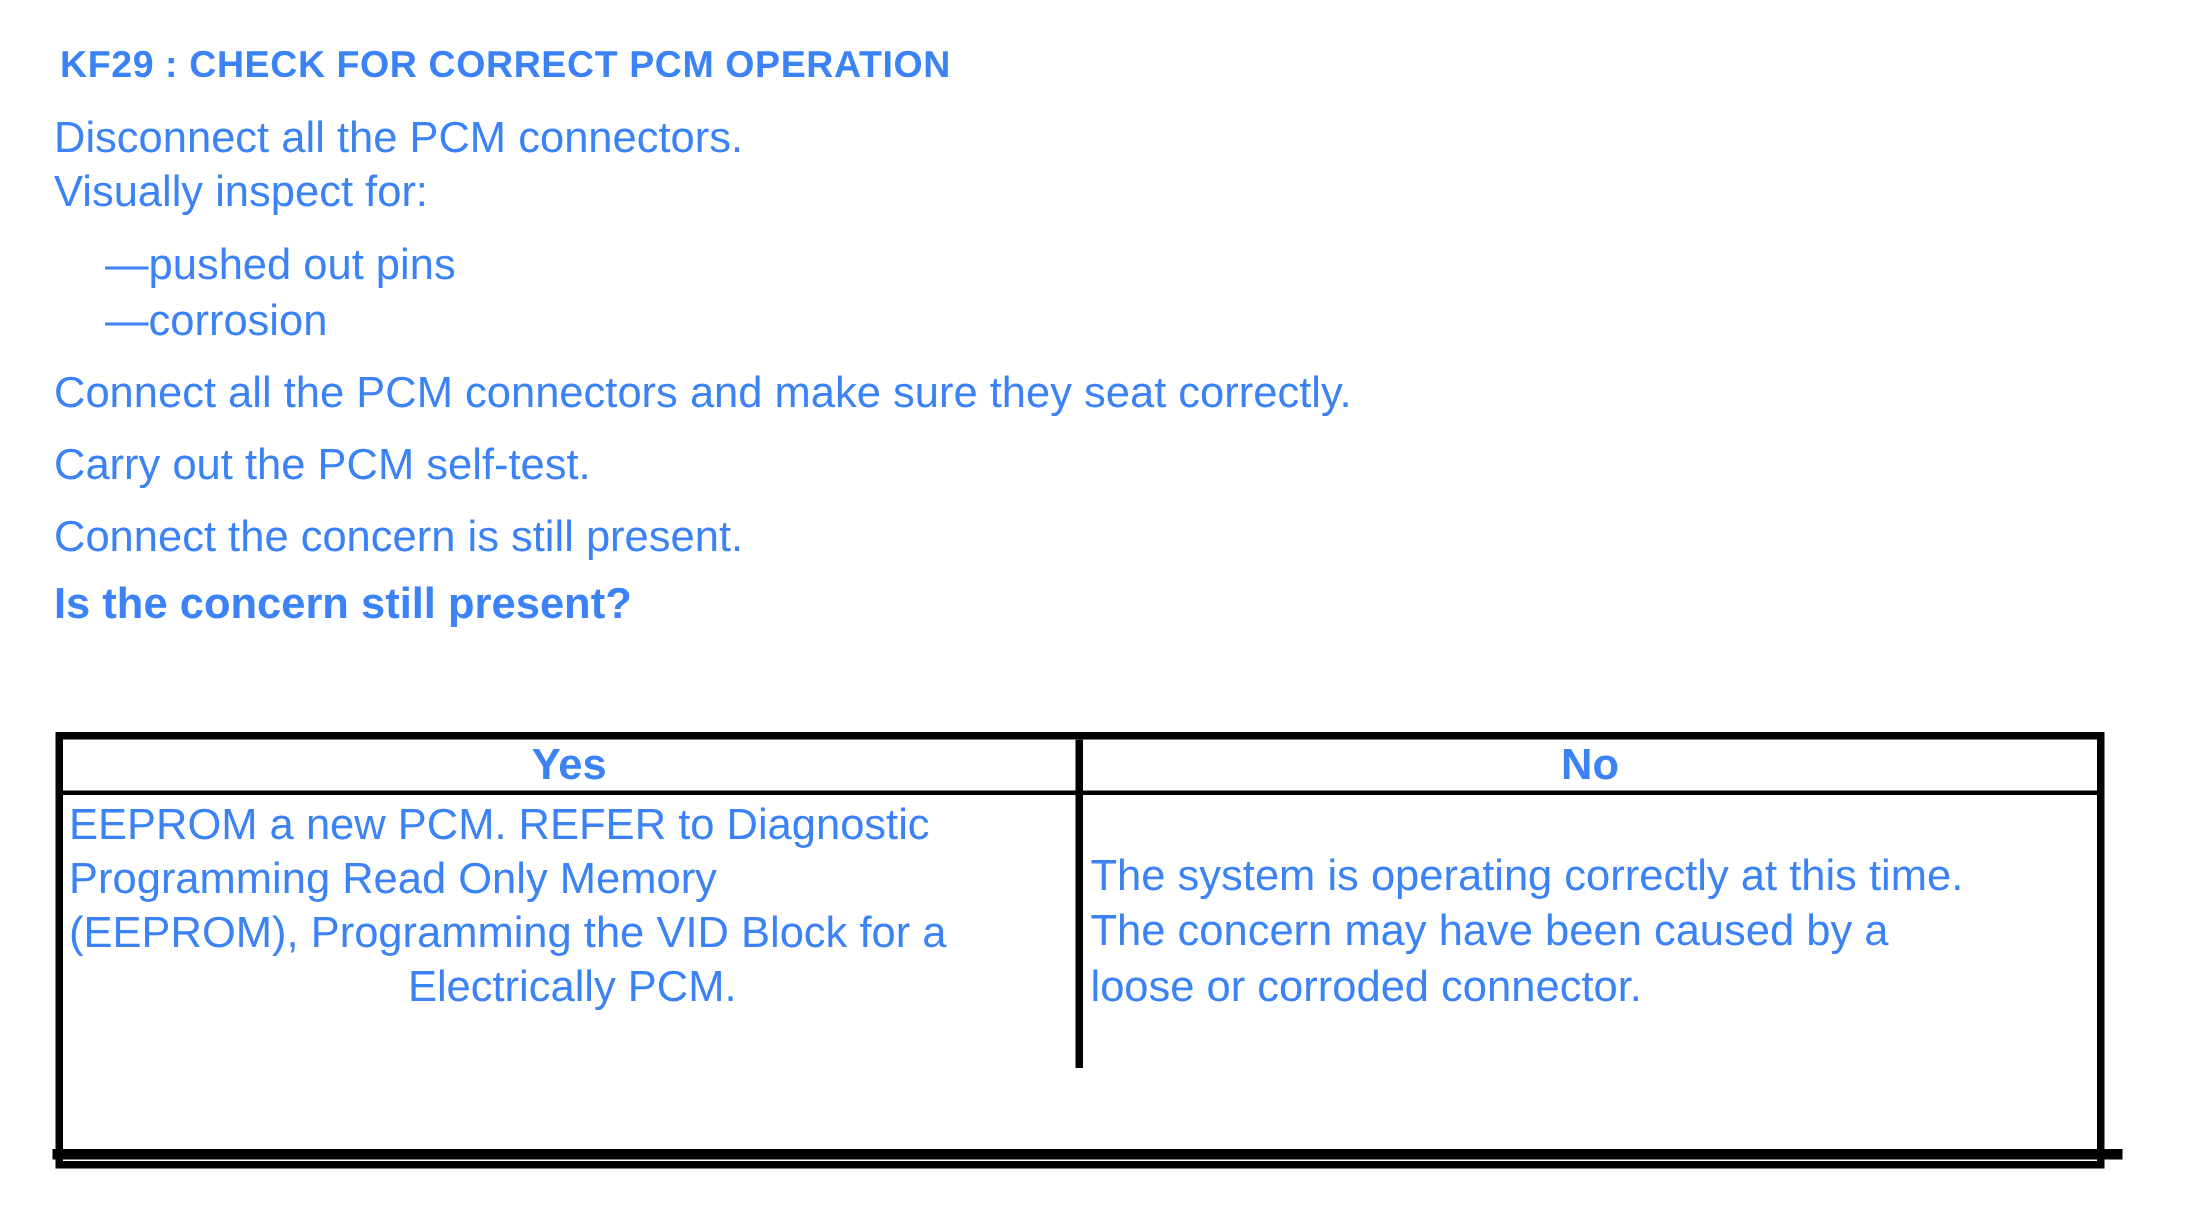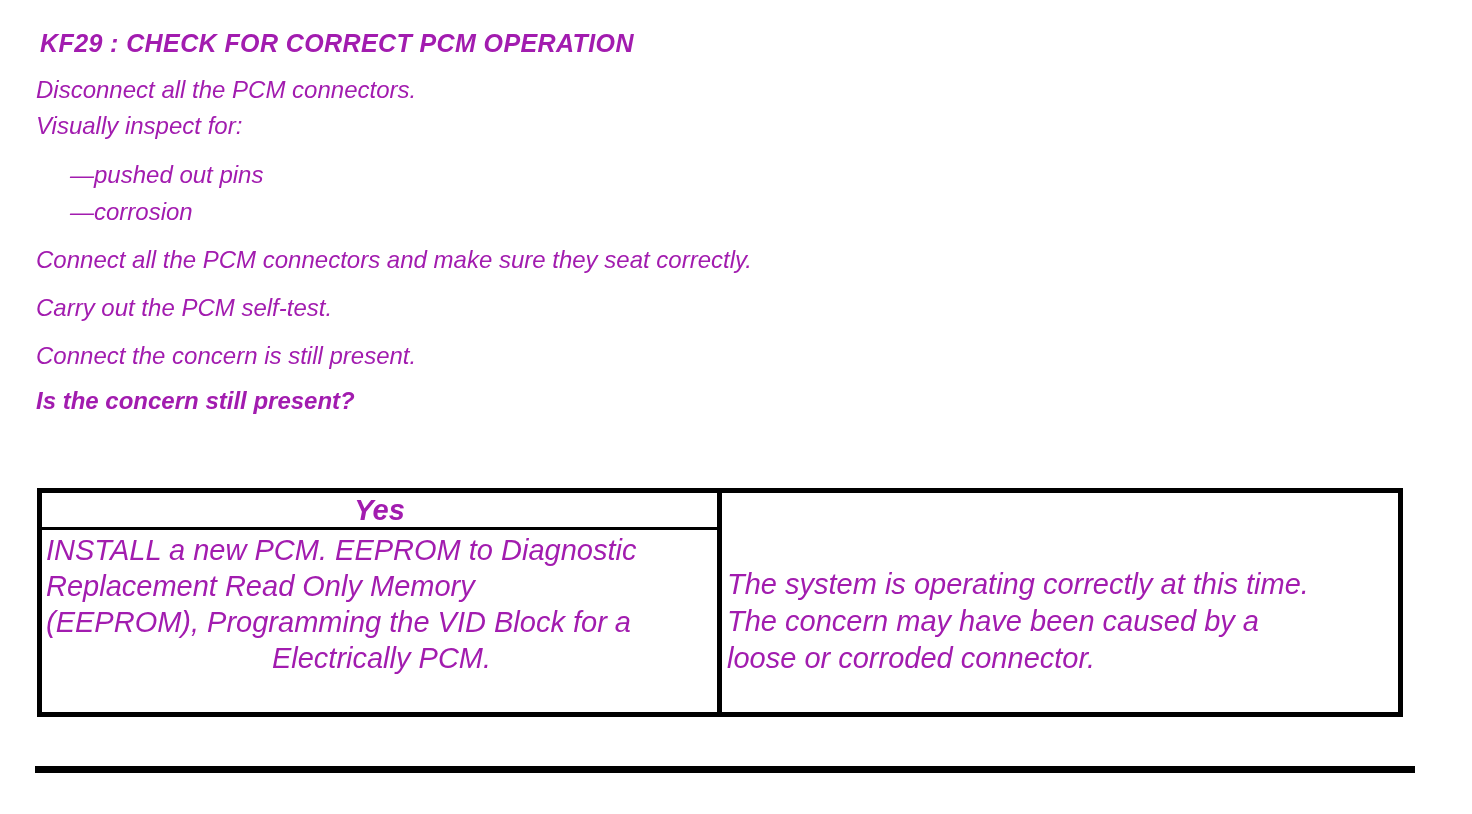--- a/index.html
+++ b/index.html
@@ -1,48 +1,47 @@
 <!DOCTYPE html>
 <html><head>
 <meta charset="utf-8">
 <style>
   html, body { margin: 0; padding: 0; background: #ffffff; }
   .page {
     position: relative;
     width: 1472px;
     height: 814px;
     background: #ffffff;
-    color: #a21caf;
+    color: #3b82f6;
     font-family: "Liberation Sans", sans-serif;
     overflow: hidden;
-    font-style: italic;
   }
   .abs { position: absolute; white-space: pre; }
 
   .heading {
     left: 40px; top: 29px;
     font-size: 25px;
     font-weight: 700;
     letter-spacing: 0.4px;
   }
 
-  .body-line { font-size: 24px; line-height: 1; }
+  .body-line { font-size: 29px; line-height: 1; }
   .p1 { left: 36px; top: 78px; }
   .p2 { left: 36px; top: 114px; }
   .li1 { left: 70px; top: 163px; }
   .li2 { left: 70px; top: 200px; }
   .p3 { left: 36px; top: 248px; }
   .p4 { left: 36px; top: 296px; }
   .p5 { left: 36px; top: 344px; }
   .question { left: 36px; top: 389px; font-weight: 700; }
 
   .ptable {
     position: absolute;
     left: 37px; top: 488px;
-    width: 1366px; height: 229px;
+    width: 1366px; height: 291px;
     border: 5px solid #000000;
     box-sizing: border-box;
     background: #ffffff;
   }
   .trow { display: flex; }
   .thead-row { height: 37px; }
   .tbody-row { height: 182px; }
   .cell-yes {
     width: 680px;
     border-right: 5px solid #000000;
@@ -102,26 +101,27 @@
 
   <div class="abs body-line p4">Carry out the PCM self-test.</div>
 
   <div class="abs body-line p5">Connect the concern is still present.</div>
 
   <div class="abs body-line question">Is the concern still present?</div>
 
   <div class="ptable">
     <div class="trow thead-row">
       <div class="cell-yes th-cell">Yes</div>
+      <div class="cell-no th-cell">No</div>
     </div>
     <div class="trow tbody-row">
       <div class="cell-yes">
         <div class="yes-lines">
-          <div class="cline">INSTALL a new PCM. EEPROM to Diagnostic</div>
-          <div class="cline">Replacement Read Only Memory</div>
+          <div class="cline">EEPROM a new PCM. REFER to Diagnostic</div>
+          <div class="cline">Programming Read Only Memory</div>
           <div class="cline">(EEPROM), Programming the VID Block for a</div>
           <div class="cline cline-center">Electrically PCM.</div>
         </div>
       </div>
       <div class="cell-no">
         <div class="no-flex">
           <div class="no-lines">
             <div class="cline">The system is operating correctly at this time.</div>
             <div class="cline">The concern may have been caused by a</div>
             <div class="cline">loose or corroded connector.</div>

